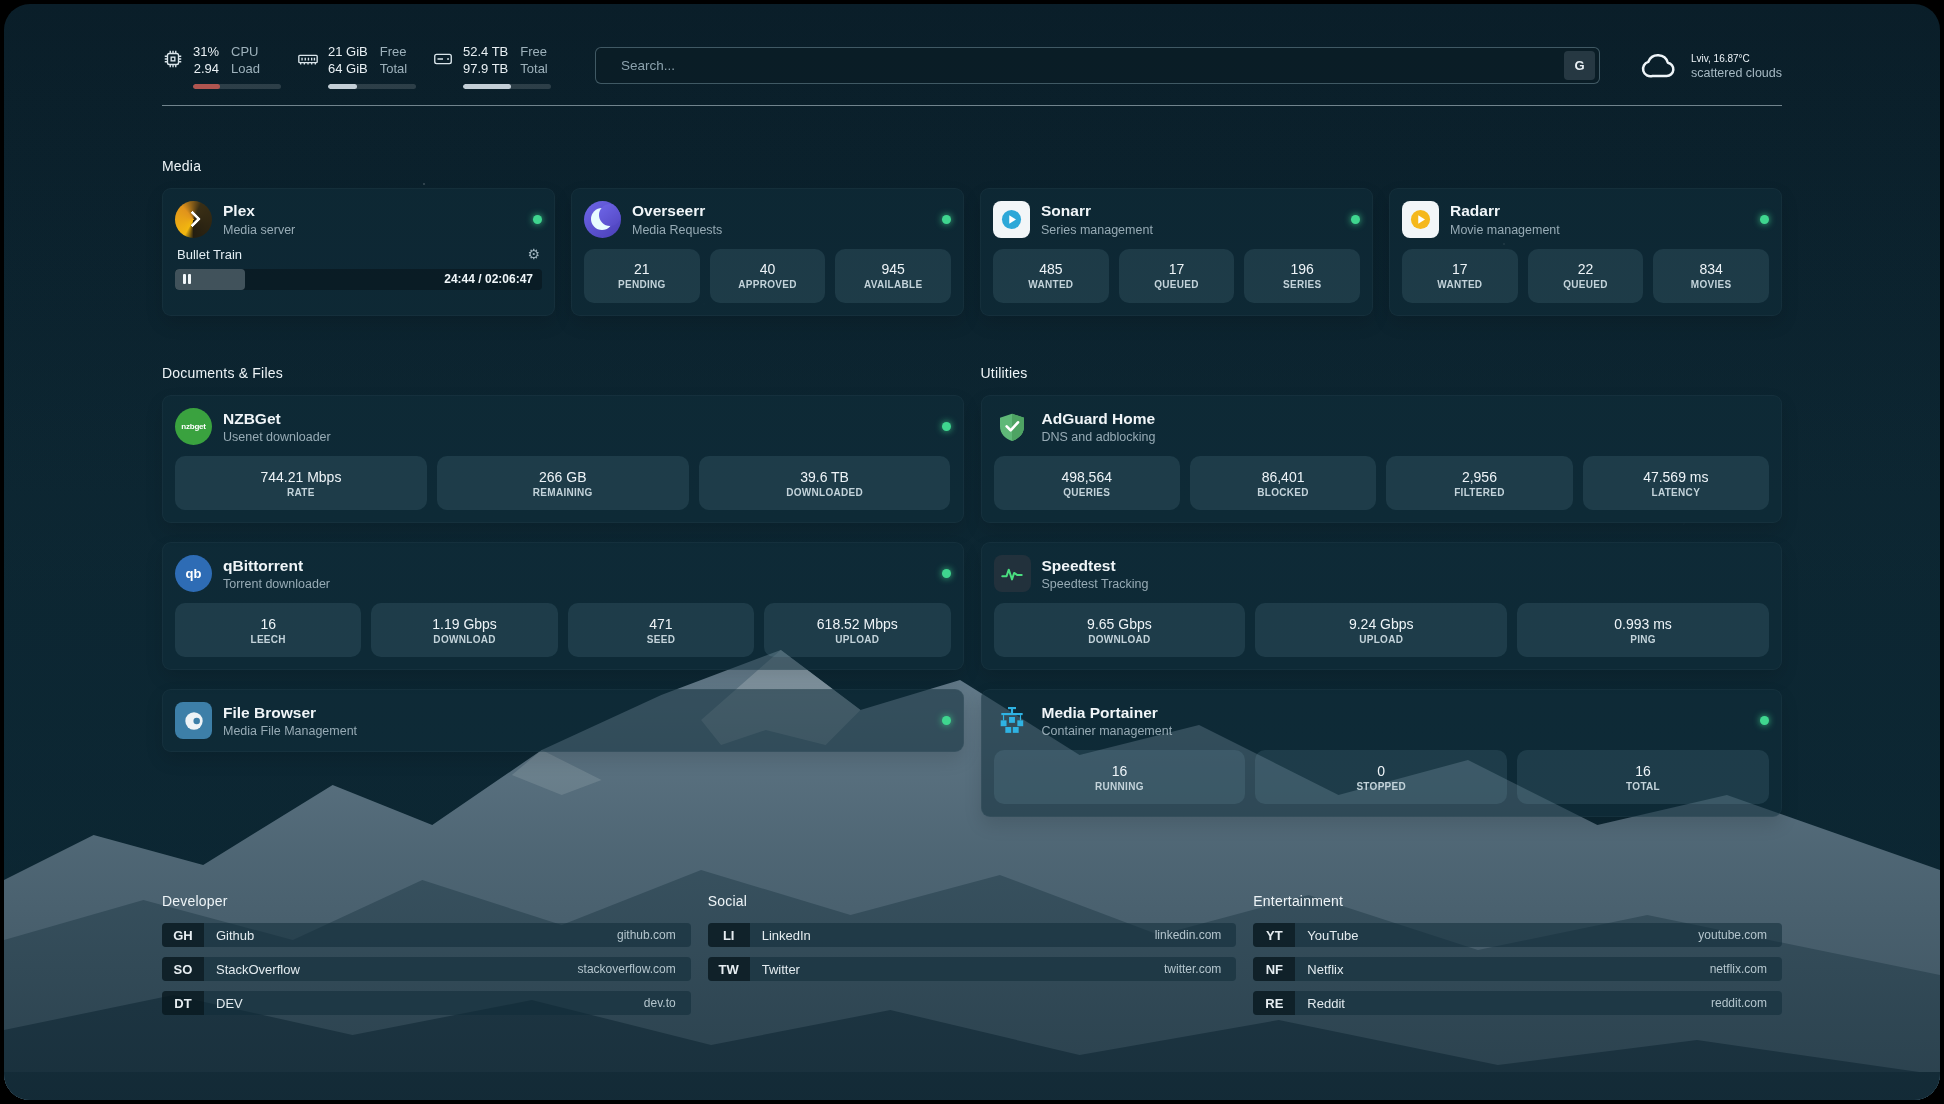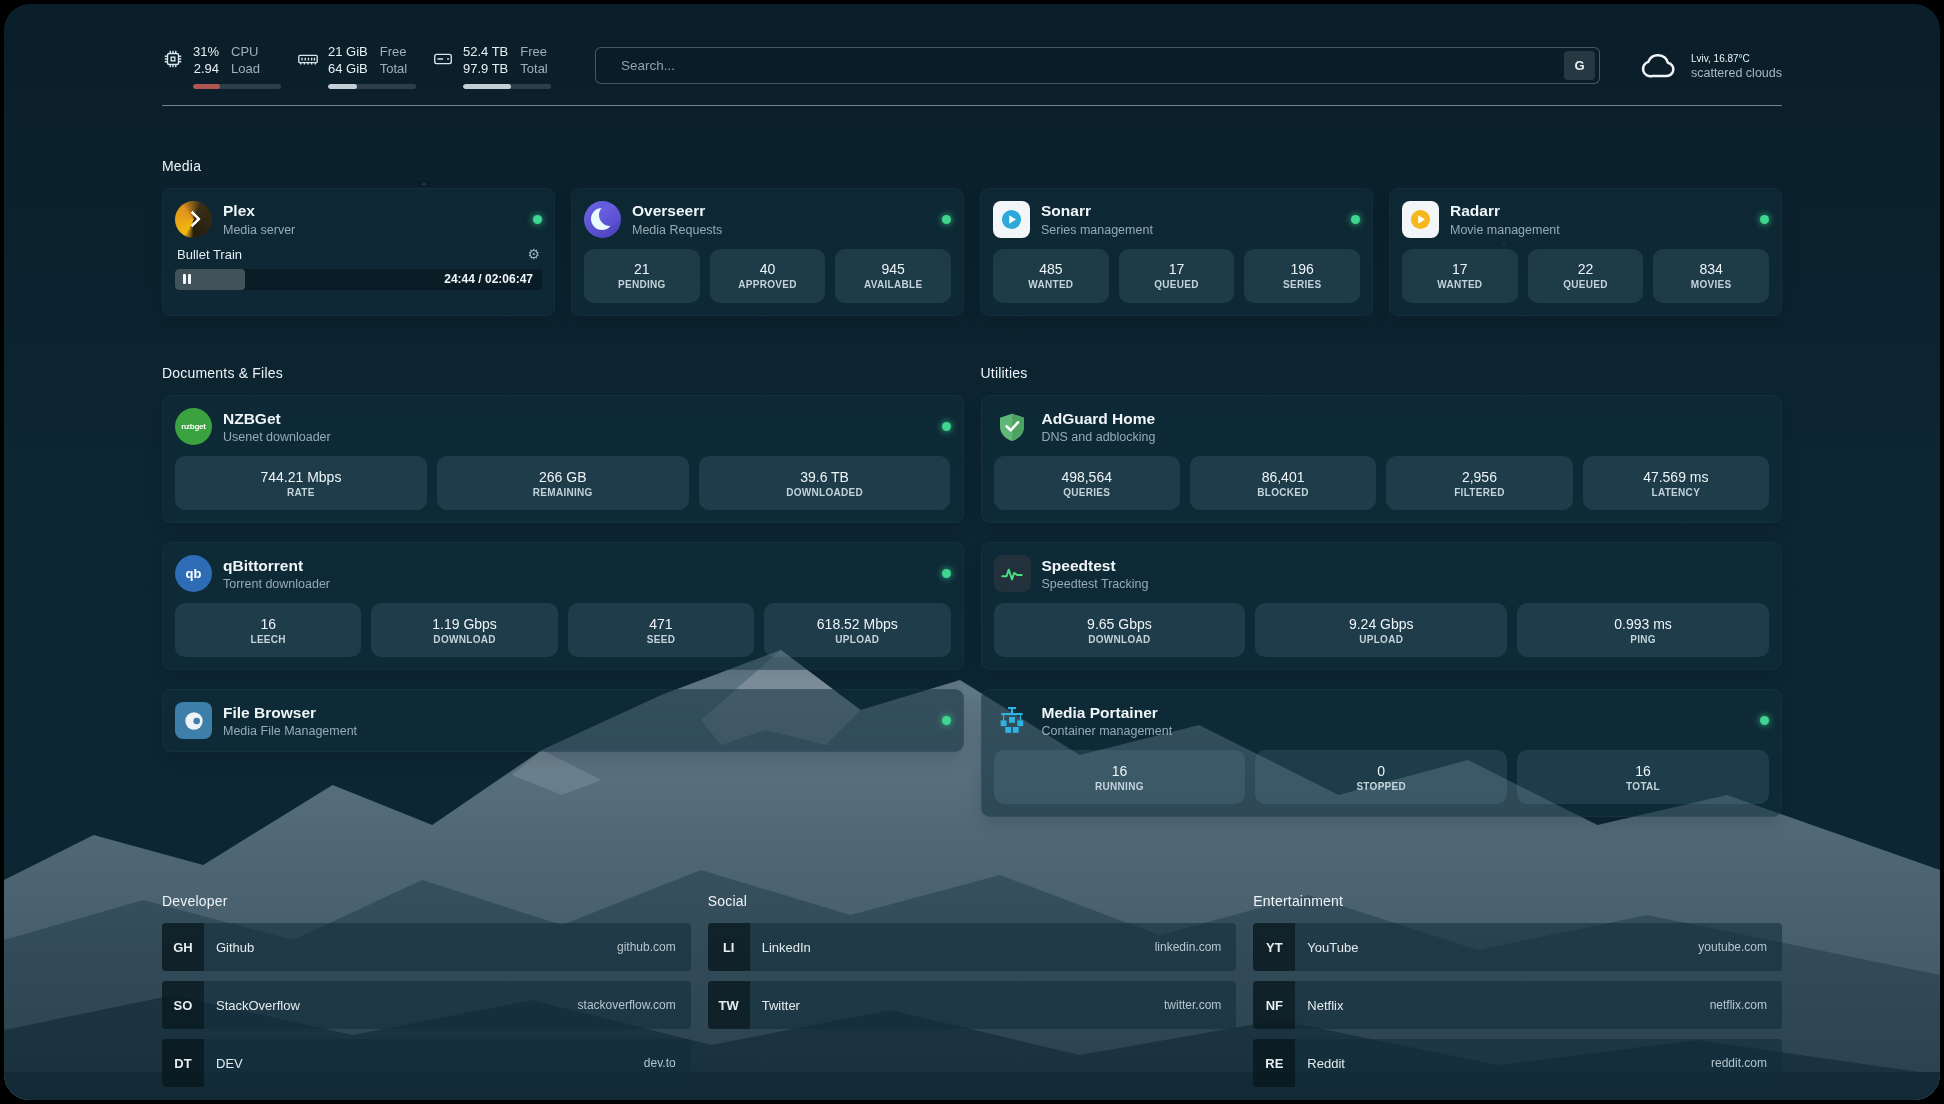--- a/index.html
+++ b/index.html
@@ -74,21 +74,21 @@
   .np-time{position:absolute;right:9px;top:50%;transform:translateY(-50%);font-size:12px;font-weight:600;color:#f0f6f9;}
 
   .twocol{display:grid;grid-template-columns:1fr 1fr;gap:17px;margin-top:38px;align-items:start;}
   .col-title{margin-bottom:14px;}
   .col-stack{display:flex;flex-direction:column;gap:19px;}
 
   
   .bm-grid{display:grid;grid-template-columns:repeat(3,1fr);gap:17px;margin-top:64px;align-items:start;}
   .bm-title{margin-bottom:14px;}
   .bm-stack{display:flex;flex-direction:column;gap:10px;}
-  .bm-row{display:flex;align-items:stretch;height:48px;background:rgba(16,44,56,.55);border-radius:4px;overflow:hidden;cursor:pointer;}
+  .bm-row{display:flex;align-items:stretch;height:24px;background:rgba(16,44,56,.55);border-radius:4px;overflow:hidden;cursor:pointer;}
   .bm-abbr{width:42px;background:rgba(4,14,19,.55);display:flex;align-items:center;justify-content:center;
     font-size:13px;font-weight:600;color:#e6edf1;flex:0 0 auto;}
   .bm-name{display:flex;align-items:center;padding-left:12px;font-size:13px;color:#e3ebef;}
   .bm-domain{margin-left:auto;display:flex;align-items:center;padding-right:15px;font-size:12px;color:#b4c5cd;}
 
   
   .icon-plex{border-radius:50%;
     background:conic-gradient(from 210deg,#f2b70f 0deg,#e0931c 110deg,#3a2f15 175deg,#241e10 330deg,#f2b70f 360deg);}
   .plex-chev{width:9px;height:9px;border-top:3px solid #fff;border-right:3px solid #fff;
     transform:rotate(45deg) translate(-1px,1px);border-radius:1px;}

